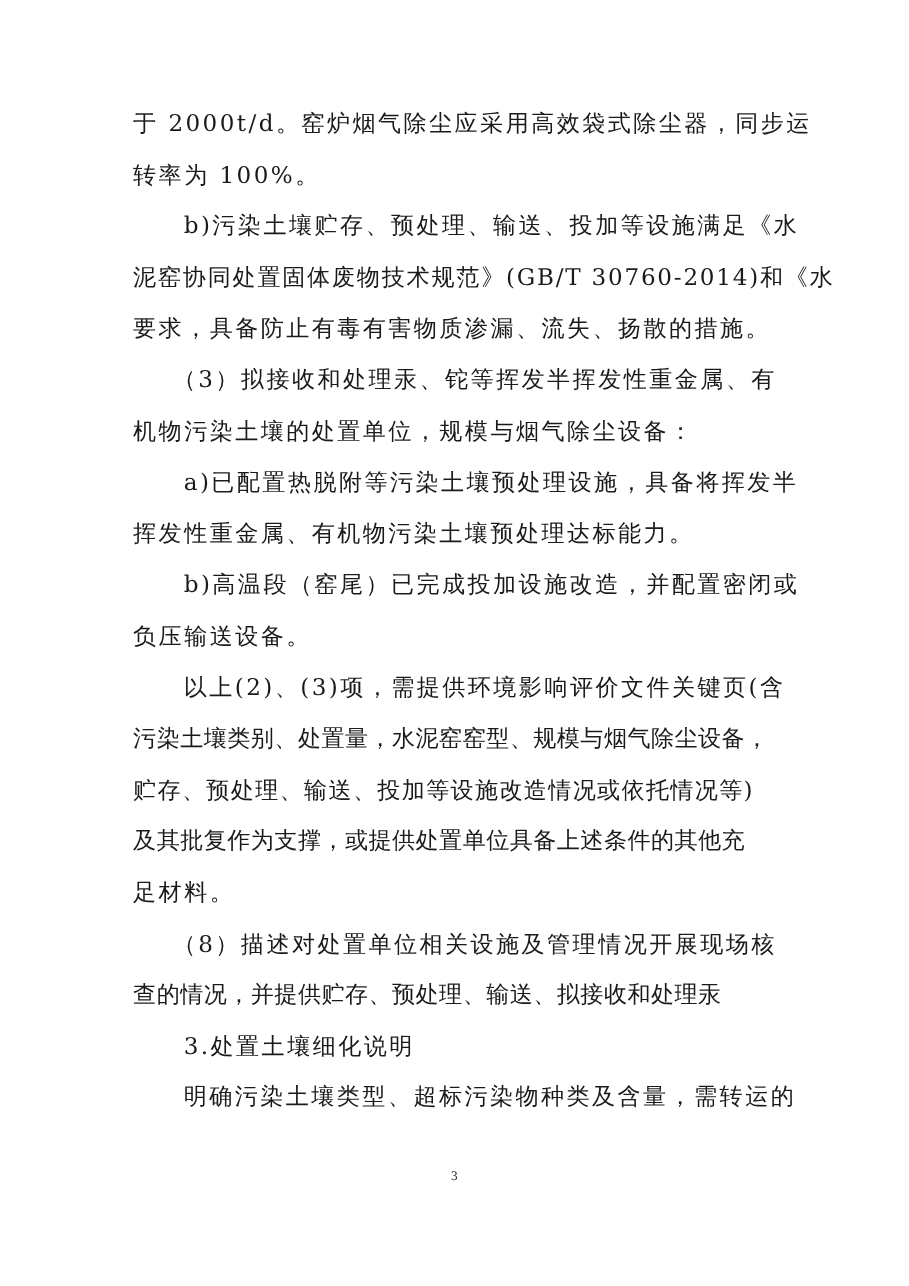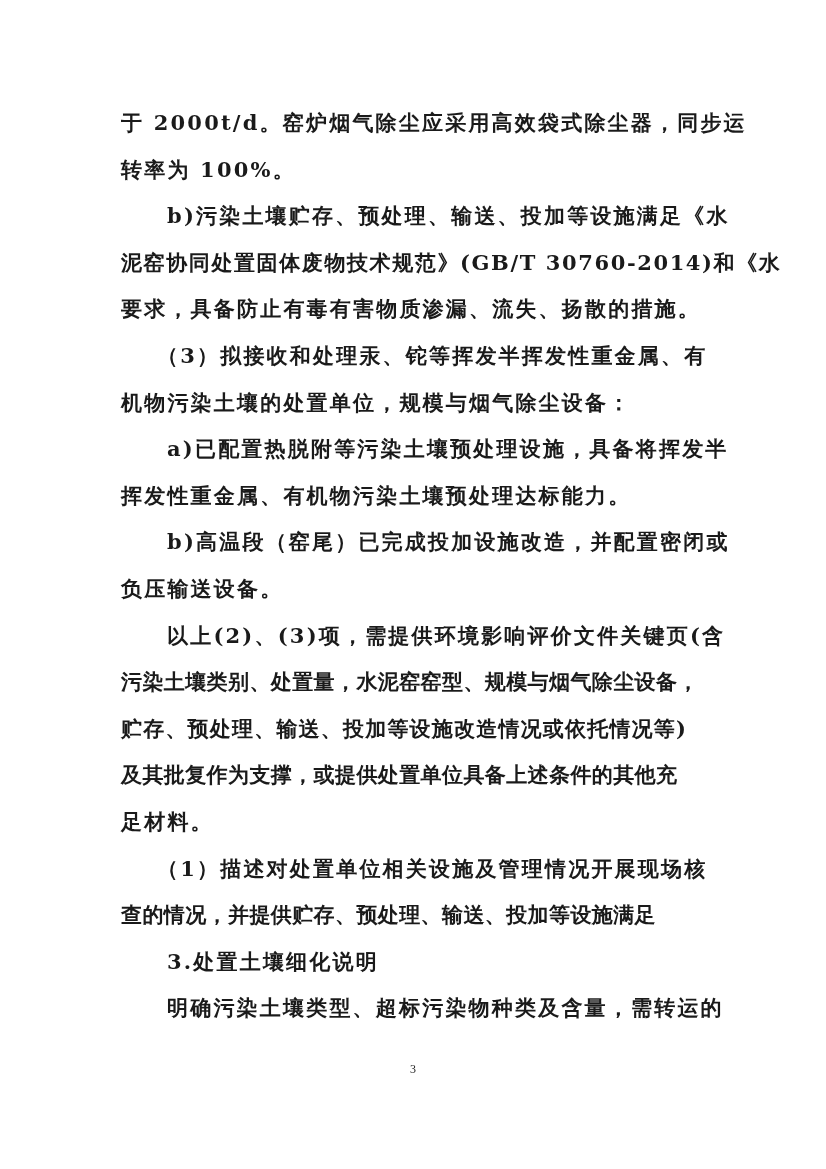--- a/index.html
+++ b/index.html
@@ -11,23 +11,22 @@
       width: 826px;
       height: 1169px;
       position: relative;
       overflow: hidden;
       font-family: "DejaVu Serif", "Liberation Serif", serif;
       color: #1a1a1a;
     }
     .page {
       position: absolute;
       left: 121px;
-      top: 100px;
+      top: 89px;
       width: 582px;
-      font-weight: bold;
     }
     .line {
       height: 46.6px;
       line-height: 46.6px;
       font-size: 21px;
       white-space: nowrap;
       letter-spacing: 2.2px;
     }
     .indent { padding-left: 46px; }
     .indent-paren { padding-left: 36px; }
@@ -55,19 +54,19 @@
   <div class="line">机物污染土壤的处置单位，规模与烟气除尘设备：</div>
   <div class="line indent">a)已配置热脱附等污染土壤预处理设施，具备将挥发半</div>
   <div class="line">挥发性重金属、有机物污染土壤预处理达标能力。</div>
   <div class="line indent">b)高温段（窑尾）已完成投加设施改造，并配置密闭或</div>
   <div class="line">负压输送设备。</div>
   <div class="line indent">以上(2)、(3)项，需提供环境影响评价文件关键页(含</div>
   <div class="line" style="letter-spacing:0.4px">污染土壤类别、处置量，水泥窑窑型、规模与烟气除尘设备，</div>
   <div class="line" style="letter-spacing:1.2px">贮存、预处理、输送、投加等设施改造情况或依托情况等)</div>
   <div class="line" style="letter-spacing:0.4px">及其批复作为支撑，或提供处置单位具备上述条件的其他充</div>
   <div class="line">足材料。</div>
-  <div class="line indent-paren">（1）描述对处置单位相关设施及管理情况开展现场核</div>
-  <div class="line" style="letter-spacing:0.4px">查的情况，并提供贮存、预处理、输送、投加等设施满足</div>
+  <div class="line indent-paren">（8）描述对处置单位相关设施及管理情况开展现场核</div>
+  <div class="line" style="letter-spacing:0.4px">查的情况，并提供贮存、预处理、输送、拟接收和处理汞</div>
   <div class="line indent">3.处置土壤细化说明</div>
   <div class="line indent">明确污染土壤类型、超标污染物种类及含量，需转运的</div>
 </div>
 
 <div class="page-number">3</div>
 
 </body></html>

